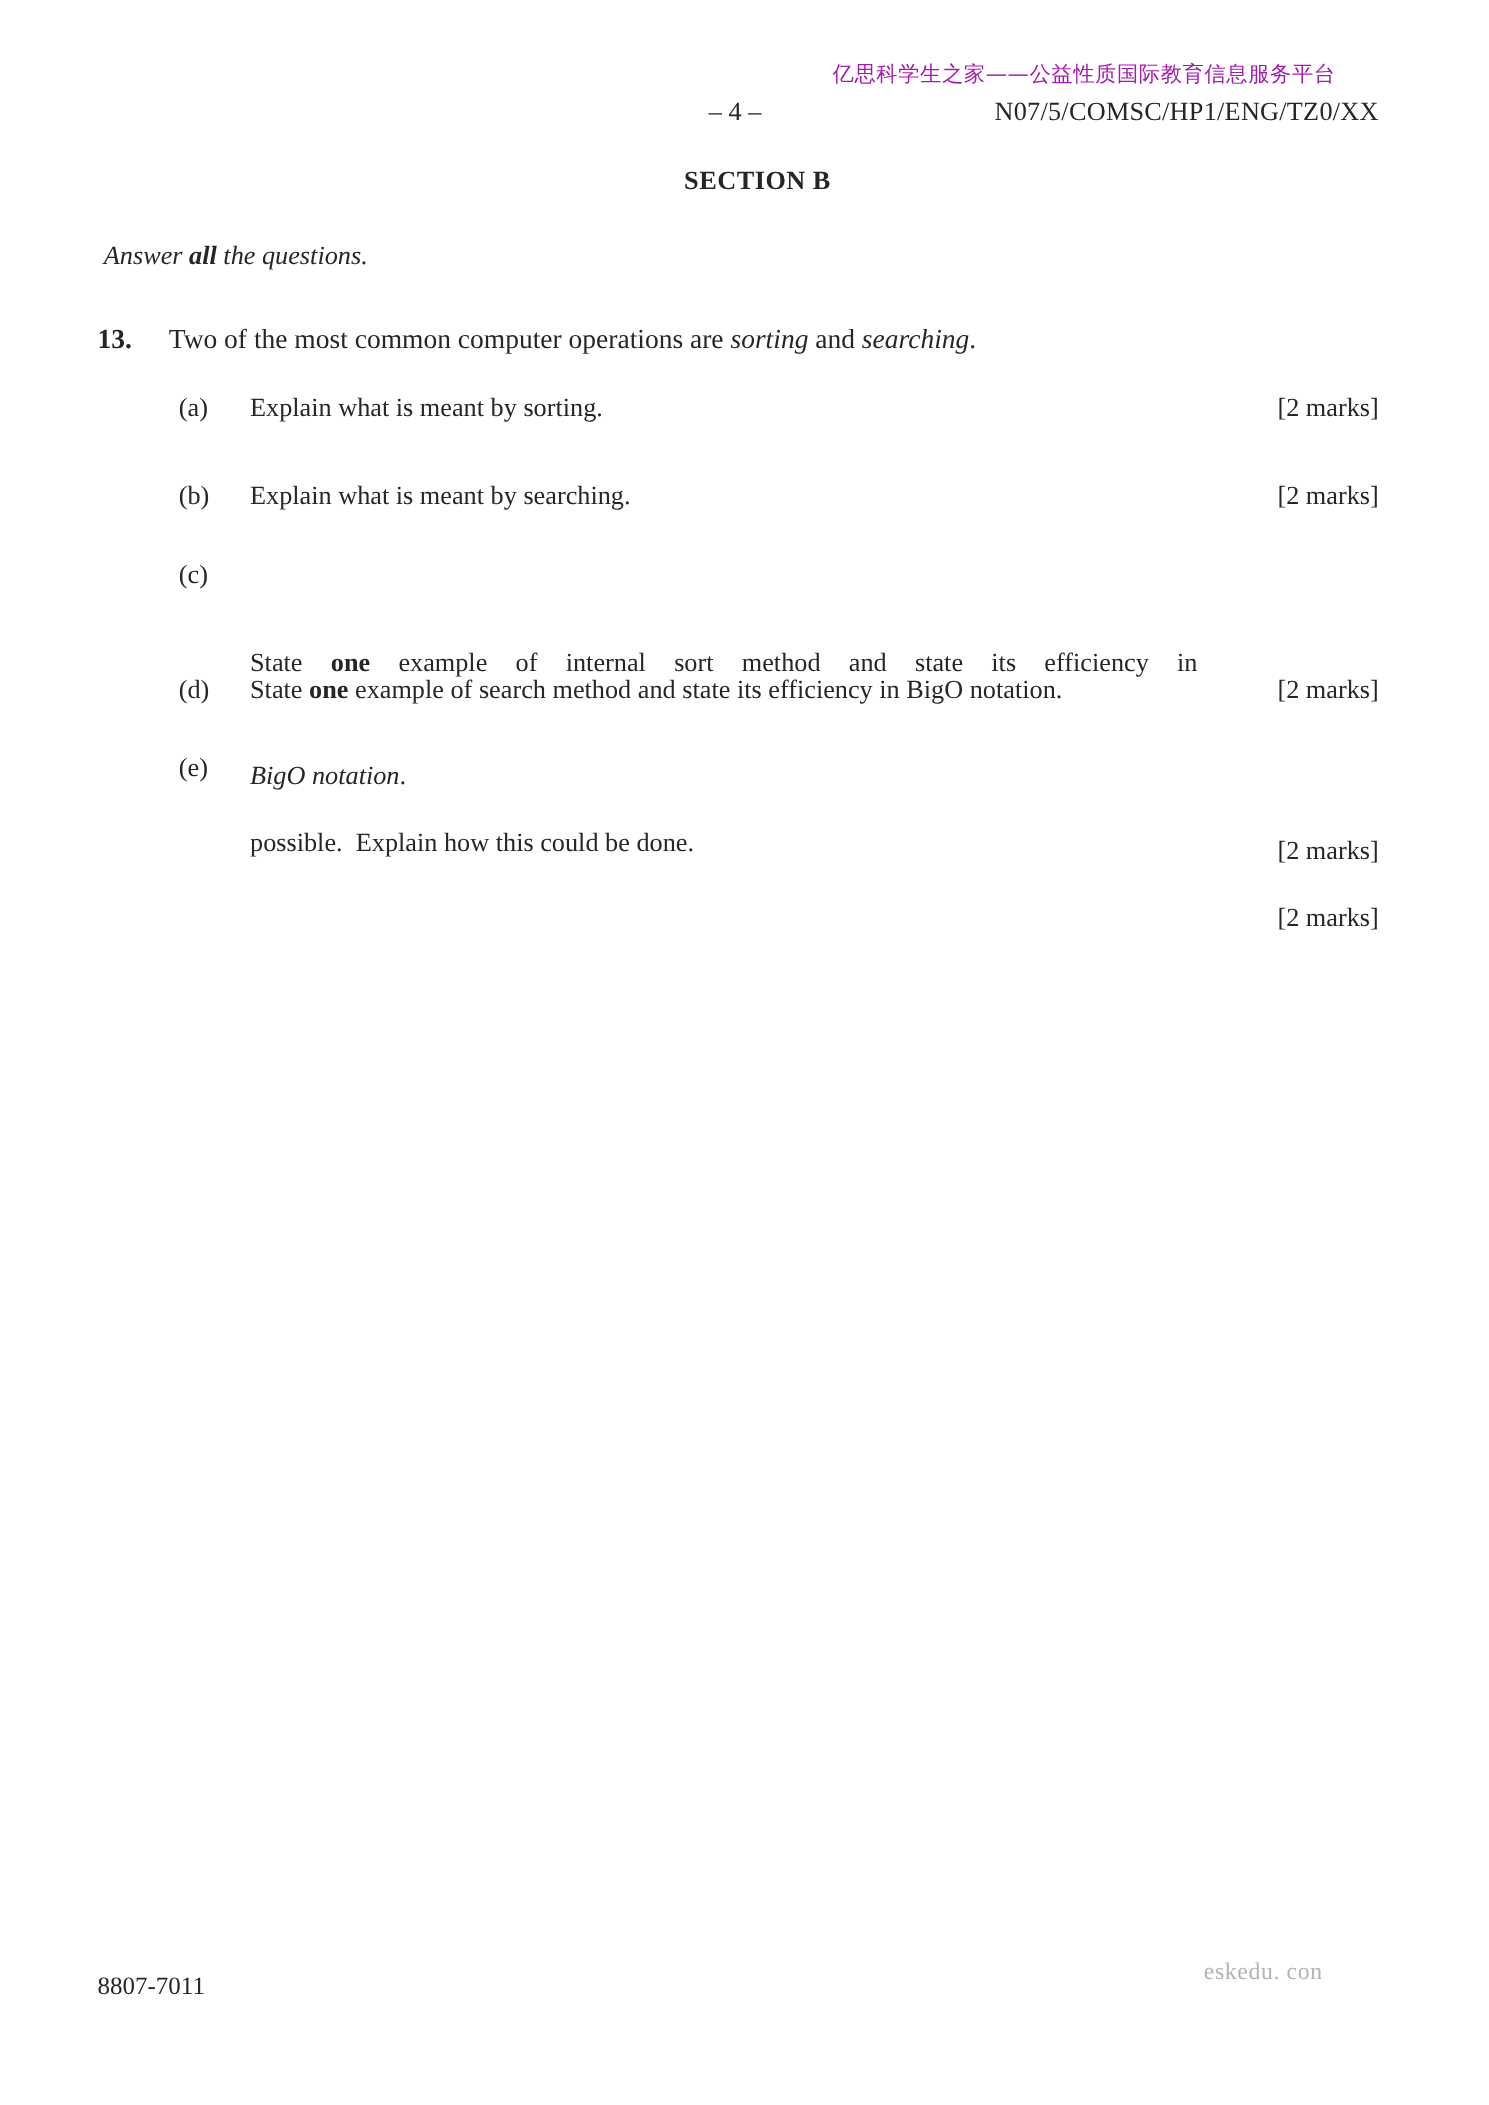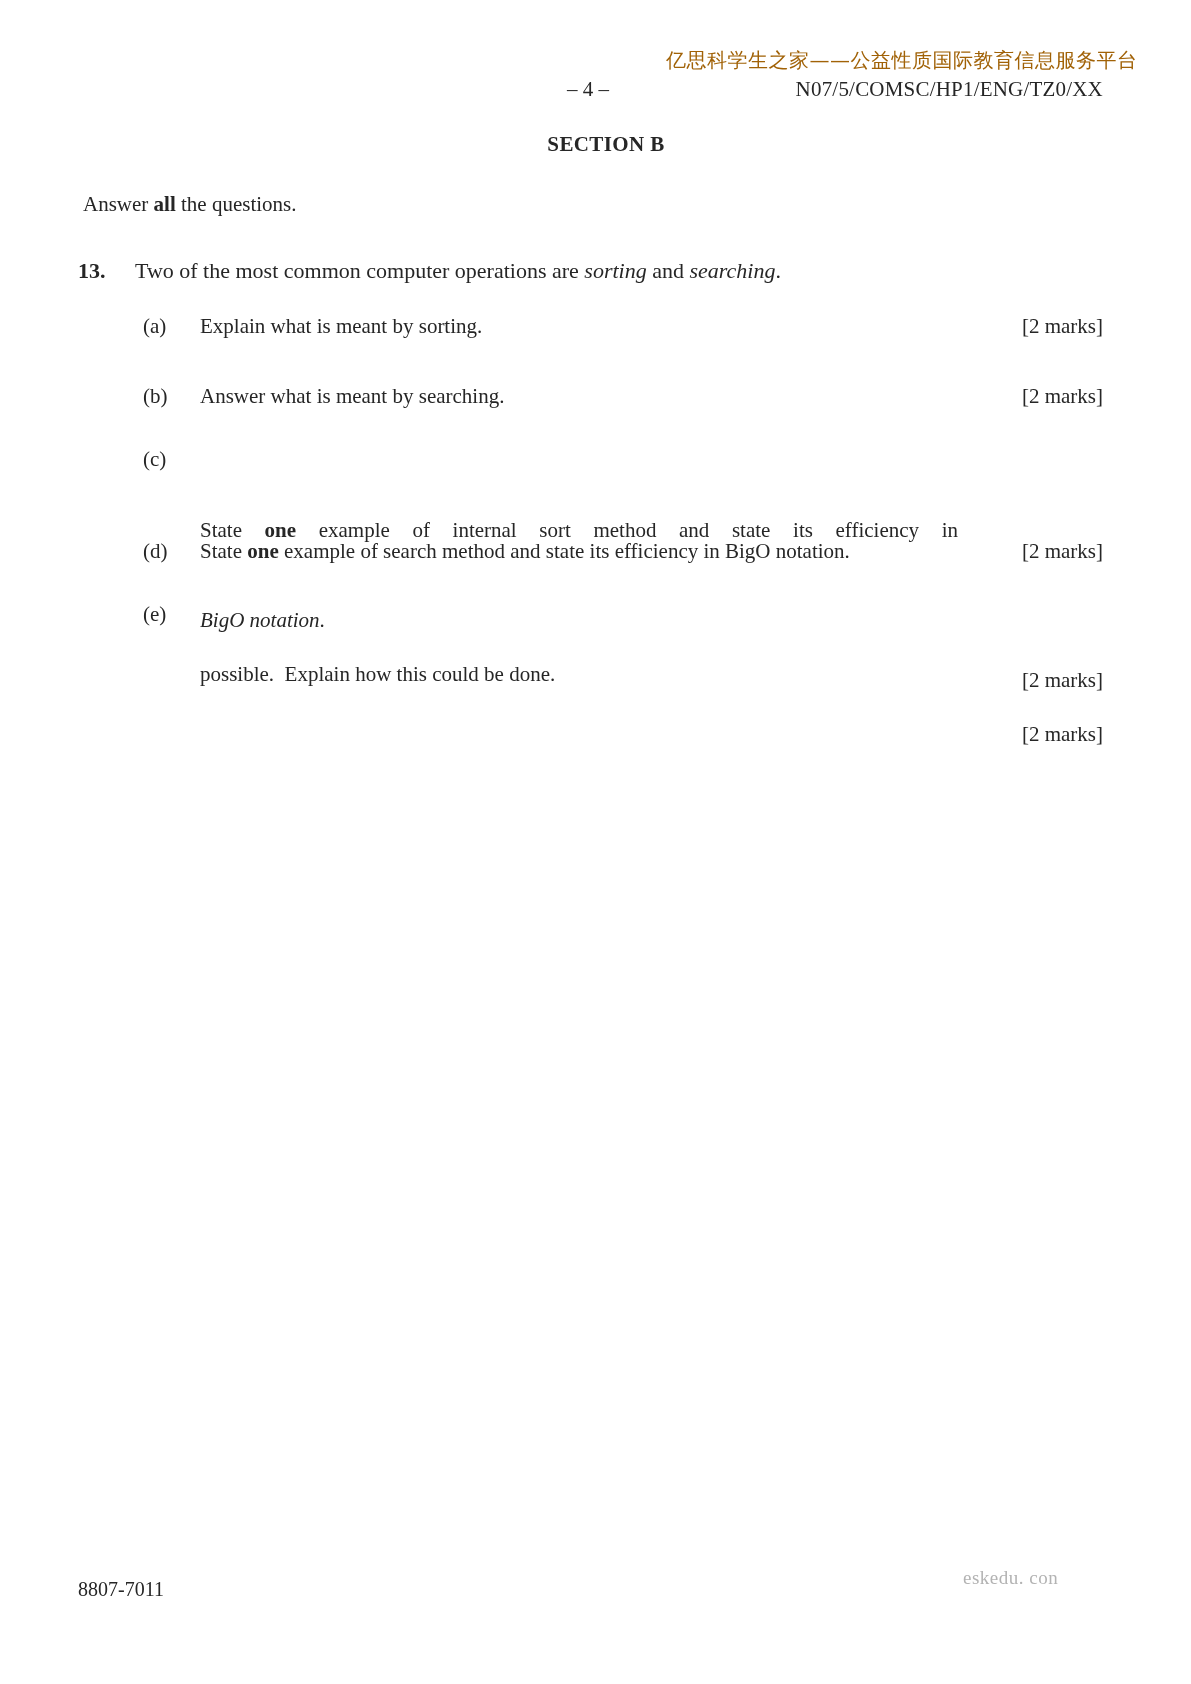--- a/index.html
+++ b/index.html
@@ -16,23 +16,23 @@
     color: #262626;
     overflow: hidden;
   }
   
   .cn-watermark {
     position: absolute;
     top: 49px;
     left: 666px;
     width: 352px;
     font-family: "DejaVu Sans", "Liberation Sans", sans-serif;
-    font-size: 20px;
+    font-size: 17px;
     line-height: 22px;
-    color: #a16207;
+    color: #a21caf;
     letter-spacing: 0.5px;
     white-space: nowrap;
   }
   .page-number {
     position: absolute;
     top: 74px;
     left: 538px;
     width: 100px;
     text-align: center;
     font-size: 21px;
@@ -58,20 +58,21 @@
     line-height: 30px;
     font-weight: bold;
     letter-spacing: 0.4px;
   }
   .instructions {
     position: absolute;
     top: 189px;
     left: 83px;
     font-size: 21px;
     line-height: 30px;
+    font-style: italic;
   }
   .instructions .emph { font-weight: bold; }
   
   .question-intro {
     position: absolute;
     top: 256px;
     left: 78px;
     right: 88px;
     font-size: 22px;
     line-height: 30px;
@@ -160,21 +161,21 @@
   </div>
 
   <div class="part part-a">
     <span class="part-label">(a)</span>
     <span class="part-text">Explain what is meant by sorting.</span>
     <span class="marks">[2 marks]</span>
   </div>
 
   <div class="part part-b">
     <span class="part-label">(b)</span>
-    <span class="part-text">Answer what is meant by searching.</span>
+    <span class="part-text">Explain what is meant by searching.</span>
     <span class="marks">[2 marks]</span>
   </div>
 
   <div class="part part-c">
     <span class="part-label">(c)</span>
     <span class="part-text">
       <span class="line-justify" style="display:block;margin-top:11px;"><span>State </span><span class="bd">one</span><span> example of internal sort method and state its efficiency in</span></span>
       <span style="display:block;"><span class="it">BigO notation</span><span>.</span></span>
     </span>
     <span class="marks">[2 marks]</span>

